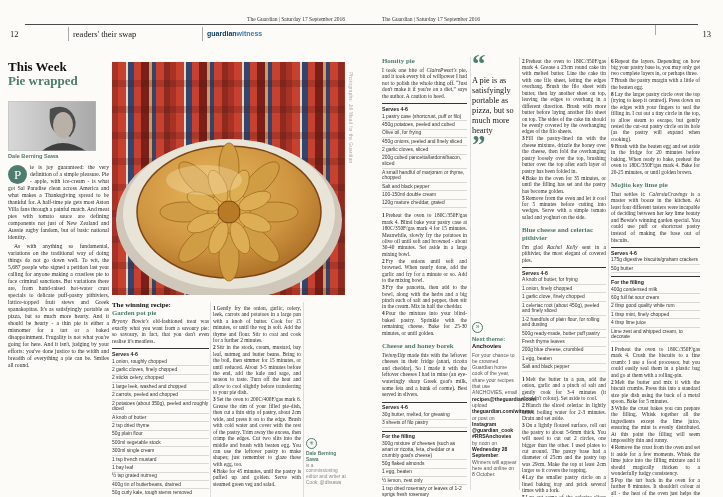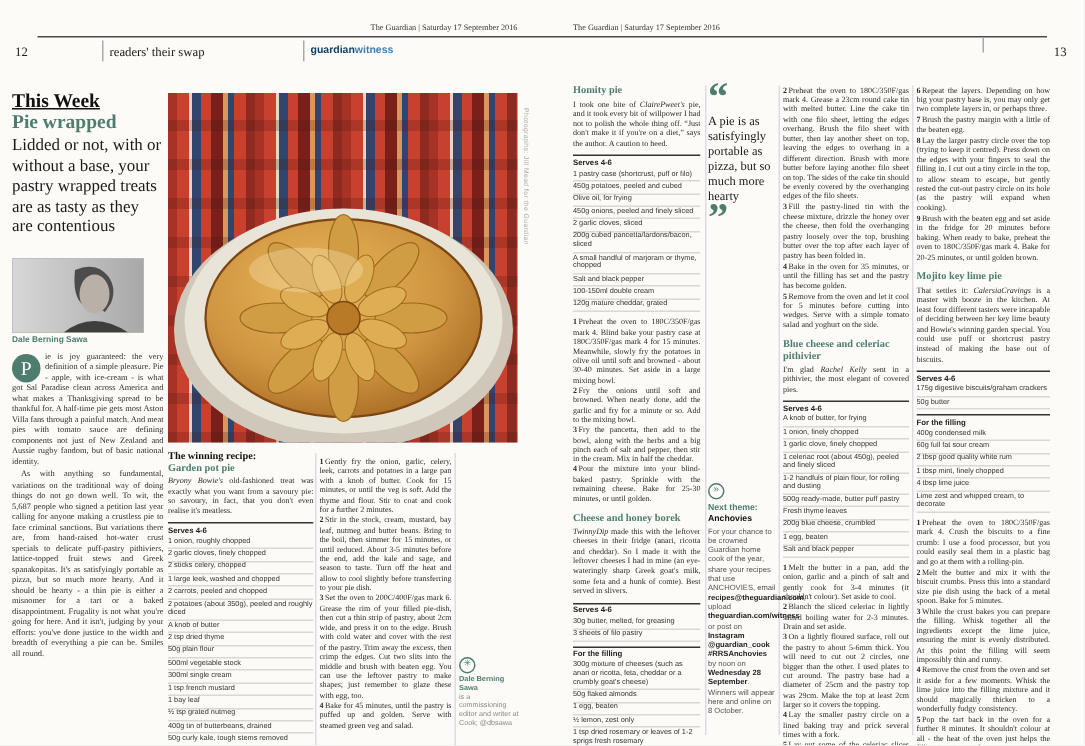--- a/index.html
+++ b/index.html
@@ -14,21 +14,21 @@
   .folio-left{left:10px;}
   .folio-right{right:12px;}
   .vdiv{position:absolute;width:1px;background:#aaa;}
   .section-title{position:absolute;left:73px;top:29px;font-size:8.5px;color:#222;}
   .gw{position:absolute;left:207px;top:30px;font-family:"Liberation Sans",sans-serif;font-weight:bold;font-size:7px;}
   .gw1{color:#0b3e66;}
   .gw2{color:#3f7cab;}
   
   .col{position:absolute;overflow:hidden;}
   .col1{left:8px;top:60px;width:101px;height:437px;}
-  .kicker{font-size:13px;font-weight:bold;line-height:14px;color:#111;text-decoration:underline;}
+  .kicker{font-size:13px;font-weight:bold;line-height:14px;color:#111;}
   .ptitle{font-size:13px;font-weight:bold;line-height:14px;color:#4e7d70;}
   .standfirst{font-size:11.3px;line-height:13.6px;margin-top:3px;color:#1a1a1a;}
   .portrait{margin-top:13px;width:88px;height:50px;}
   .byline{font-size:5.6px;font-weight:bold;color:#4e7d70;margin:2px 0 5px 0;font-family:"Liberation Sans",sans-serif;}
   .intro{font-size:5.6px;line-height:7.05px;text-align:justify;color:#2b2b2b;}
   .dropcap{float:left;width:19px;height:19px;border-radius:50%;background:#4e7d70;color:#fff;
            font-size:13px;line-height:19px;text-align:center;margin:1px 3px 0 0;}
   .p2{text-indent:6px;margin-top:1px;}
   
   .photo{position:absolute;left:112px;top:62px;width:233px;height:233px;
@@ -92,21 +92,20 @@
   <div class="vdiv" style="left:68px;top:27px;height:14px;"></div>
   <div class="section-title">readers' their swap</div>
   <div class="vdiv" style="left:202px;top:27px;height:14px;"></div>
   <div class="gw"><span class="gw1">guardian</span><span class="gw2">witness</span></div>
   <div class="vdiv" style="left:655px;top:25px;height:10px;"></div>
   <div class="folio folio-right">13</div>
 
   <div class="col col1">
     <div class="kicker">This Week</div>
     <div class="ptitle">Pie wrapped</div>
-    <div class="standfirst">Lidded or not, with or without a base, your pastry wrapped treats are as tasty as they are contentious</div>
     <div class="portrait">
       <svg width="88" height="50" viewBox="0 0 88 50">
         <defs>
           <linearGradient id="bg" x1="0" y1="0" x2="1" y2="0">
             <stop offset="0" stop-color="#d8d8d8"></stop>
               <stop offset="1" stop-color="#a8a8a8"></stop>
           </linearGradient>
         </defs>
         <rect width="88" height="50" fill="url(#bg)"></rect>
         <path d="M42 8 Q56 2 64 12 Q70 20 66 30 L62 36 Q54 30 48 32 Q40 26 42 8 Z" fill="#4c4c4c"></path>

